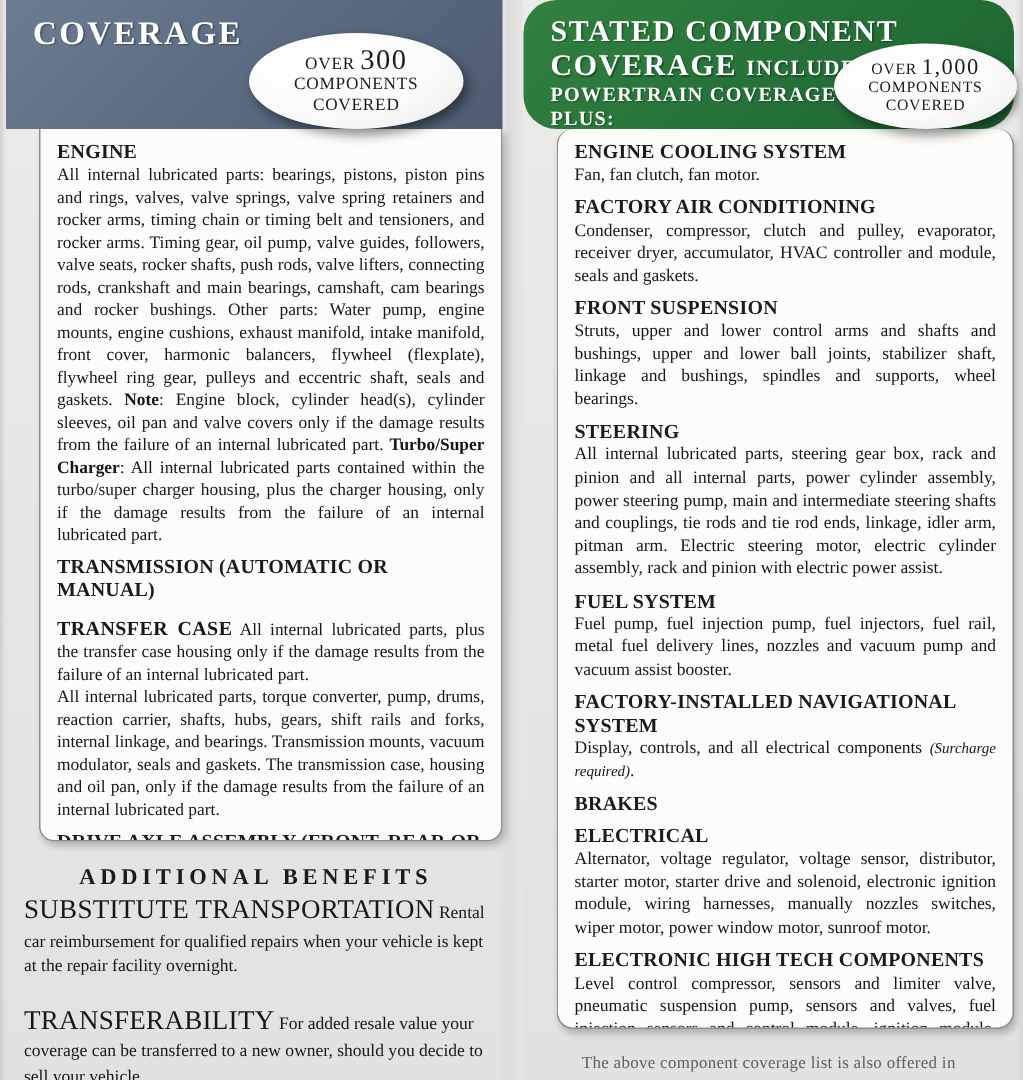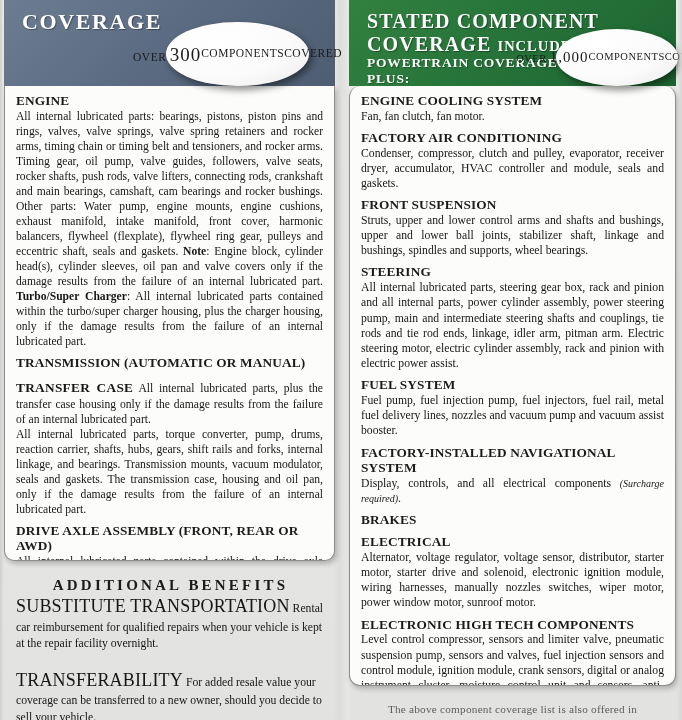--- a/index.html
+++ b/index.html
@@ -43,20 +43,21 @@
     z-index: 3;
   }
   .banner-left {
     background: linear-gradient(135deg, #6c7d92 0%, #5c6c82 45%, #4e5d72 100%);
     height: 86px;
     margin: 0 0 0 0;
   }
   .banner-right {
     background: linear-gradient(135deg, #32813f 0%, #27743a 45%, #1d6431 100%);
     height: 86px;
+    border-radius: 22px;
   }
 
   .banner-title {
     font-family: "Liberation Serif", serif;
     font-weight: bold;
     font-size: 22px;
     letter-spacing: 1.6px;
     line-height: 1.13;
     text-shadow: 1px 1px 1px rgba(0,0,0,0.35);
   }
@@ -75,20 +76,21 @@
     text-shadow: 1px 1px 1px rgba(0,0,0,0.3);
   }
 
   
   .badge {
     position: absolute;
     background: radial-gradient(ellipse at 35% 30%, #ffffff 0%, #fbfbfb 55%, #ebebeb 100%);
     border-radius: 50%;
     box-shadow: 3px 4px 7px rgba(0,0,0,0.45);
     display: flex;
+    flex-direction: column;
     align-items: center;
     justify-content: center;
     text-align: center;
     color: #1a1a1a;
     z-index: 5;
   }
   .badge-left  { left: 166px; top: 22px; width: 143px; height: 64px; }
   .badge-right { left: 215px; top: 29px; width: 122px; height: 57px; }
 
   .badge-line1 {
@@ -117,20 +119,21 @@
   .panel {
     position: relative;
     background: #fcfcfa;
     border: 1px solid #8d8d8d;
     border-top: none;
     border-bottom-left-radius: 10px;
     border-bottom-right-radius: 10px;
     box-shadow: 2px 3px 5px rgba(0,0,0,0.22);
     padding: 7px 11px 9px 11px;
     z-index: 1;
+    margin-left: 22px;
   }
   .panel-left  { height: 475px; overflow: hidden; }
   .panel-right { height: 600px; overflow: hidden; border-radius: 11px; }
 
   
   .sec-head {
     font-family: "Liberation Serif", serif;
     font-size: 13.3px;
     font-weight: bold;
     letter-spacing: 0.15px;

